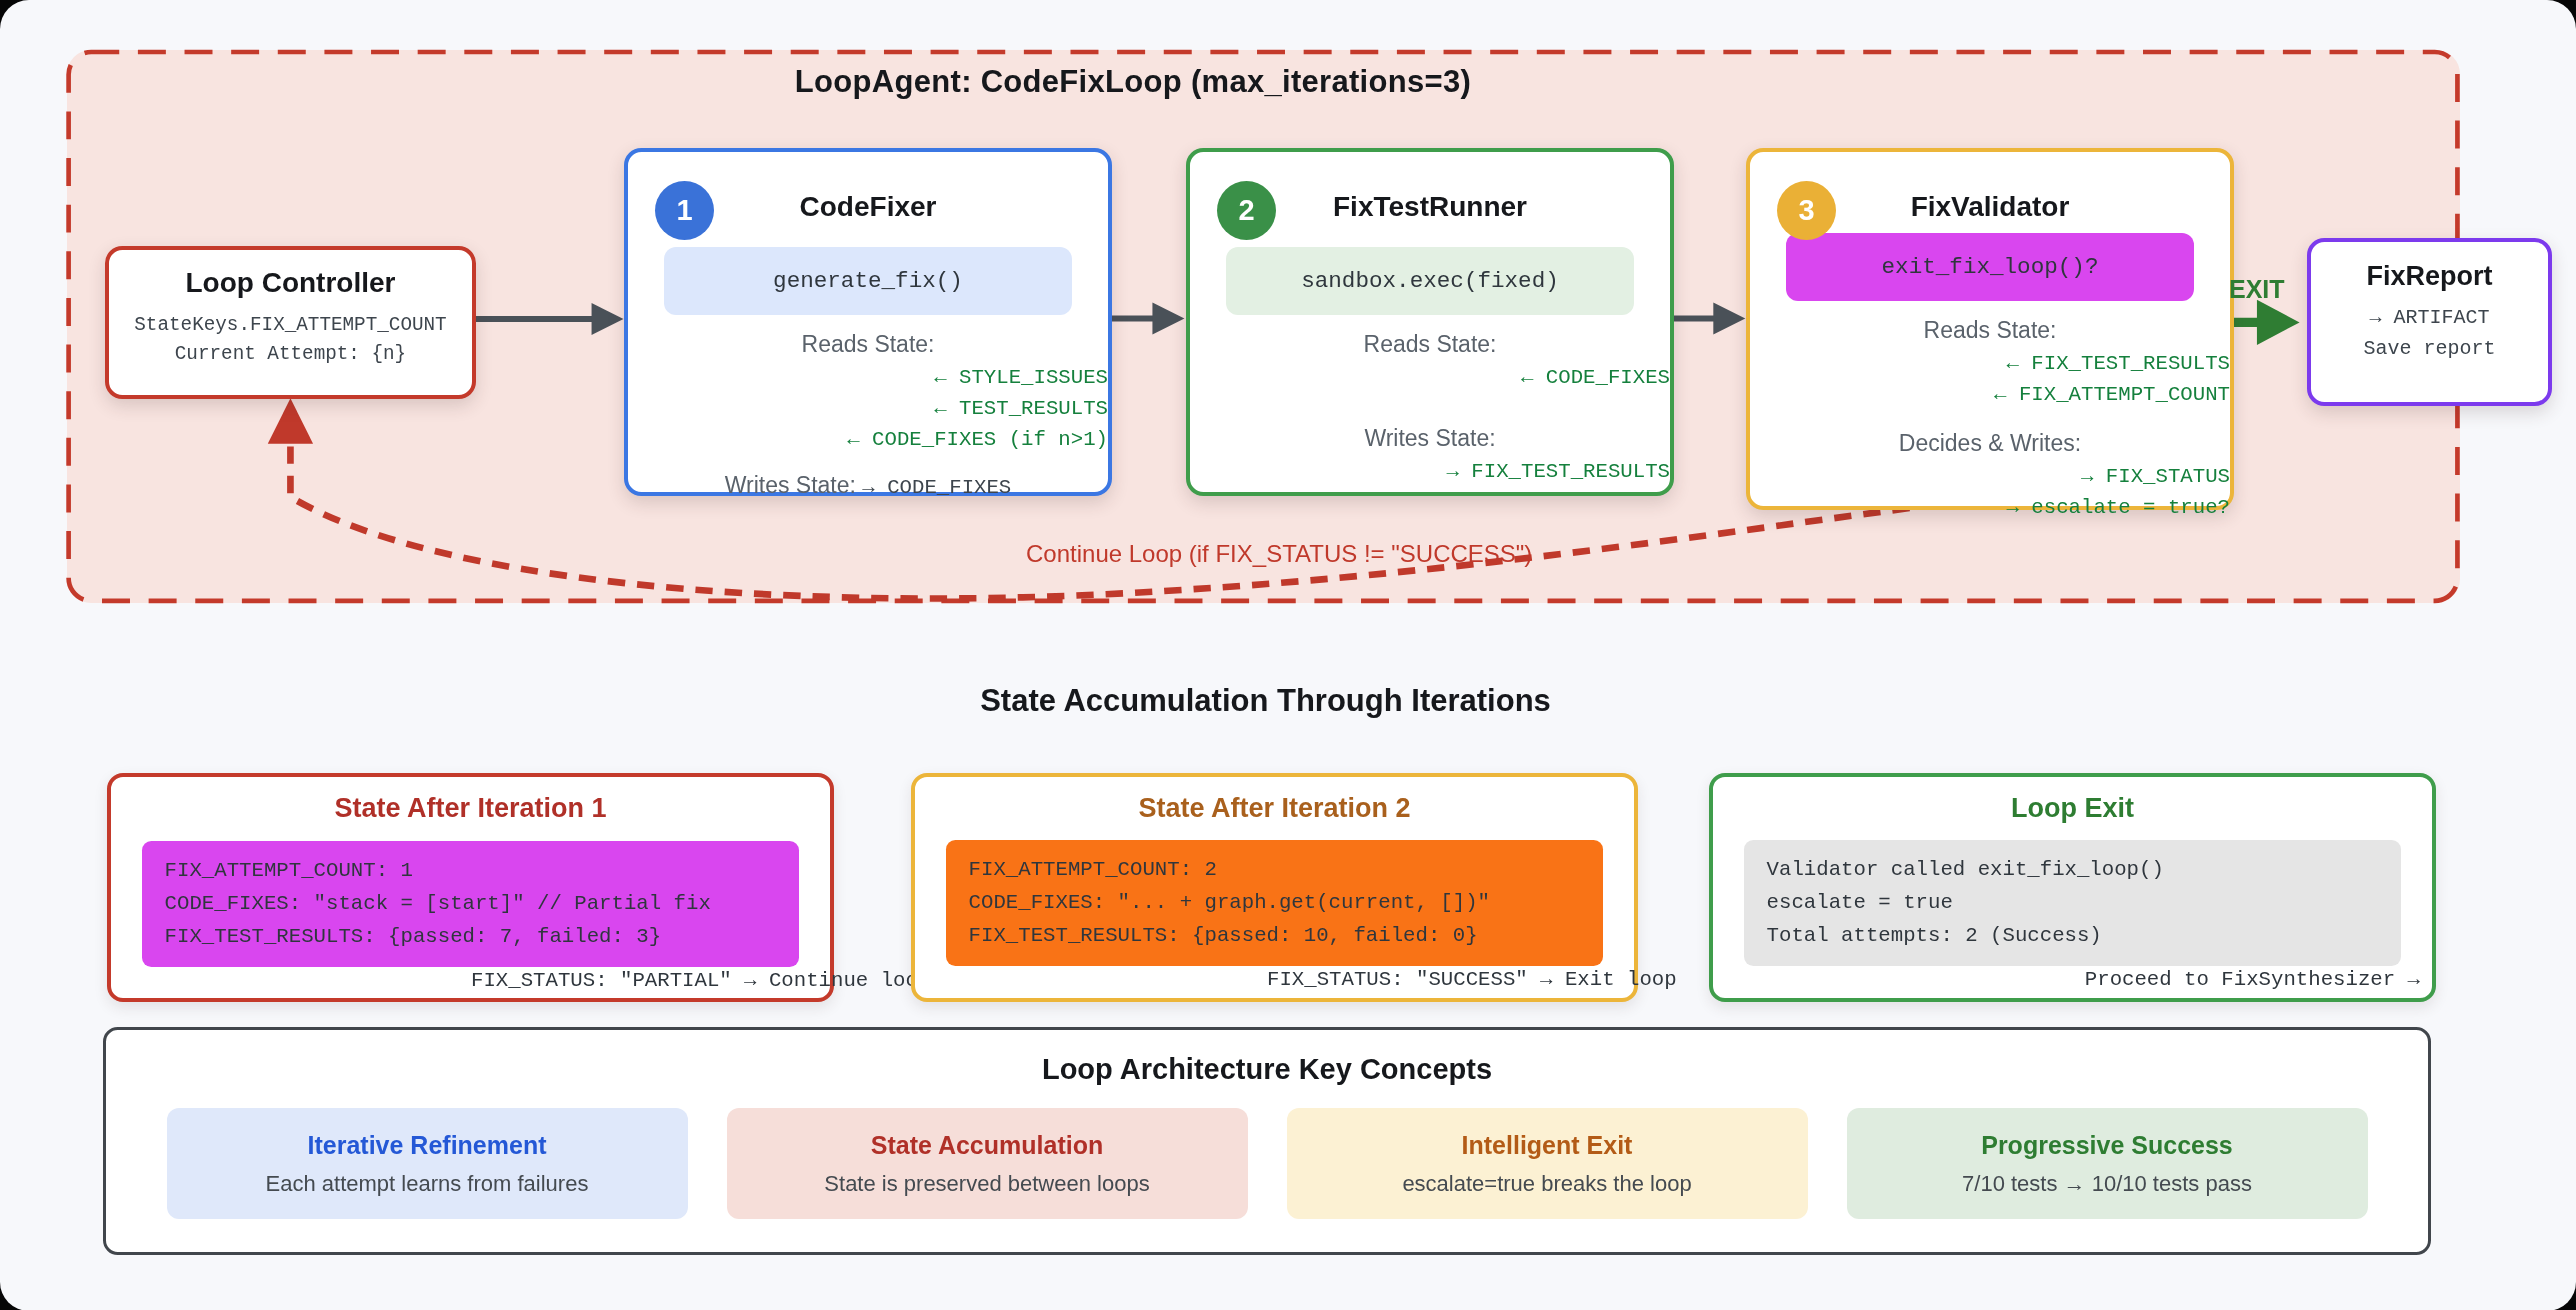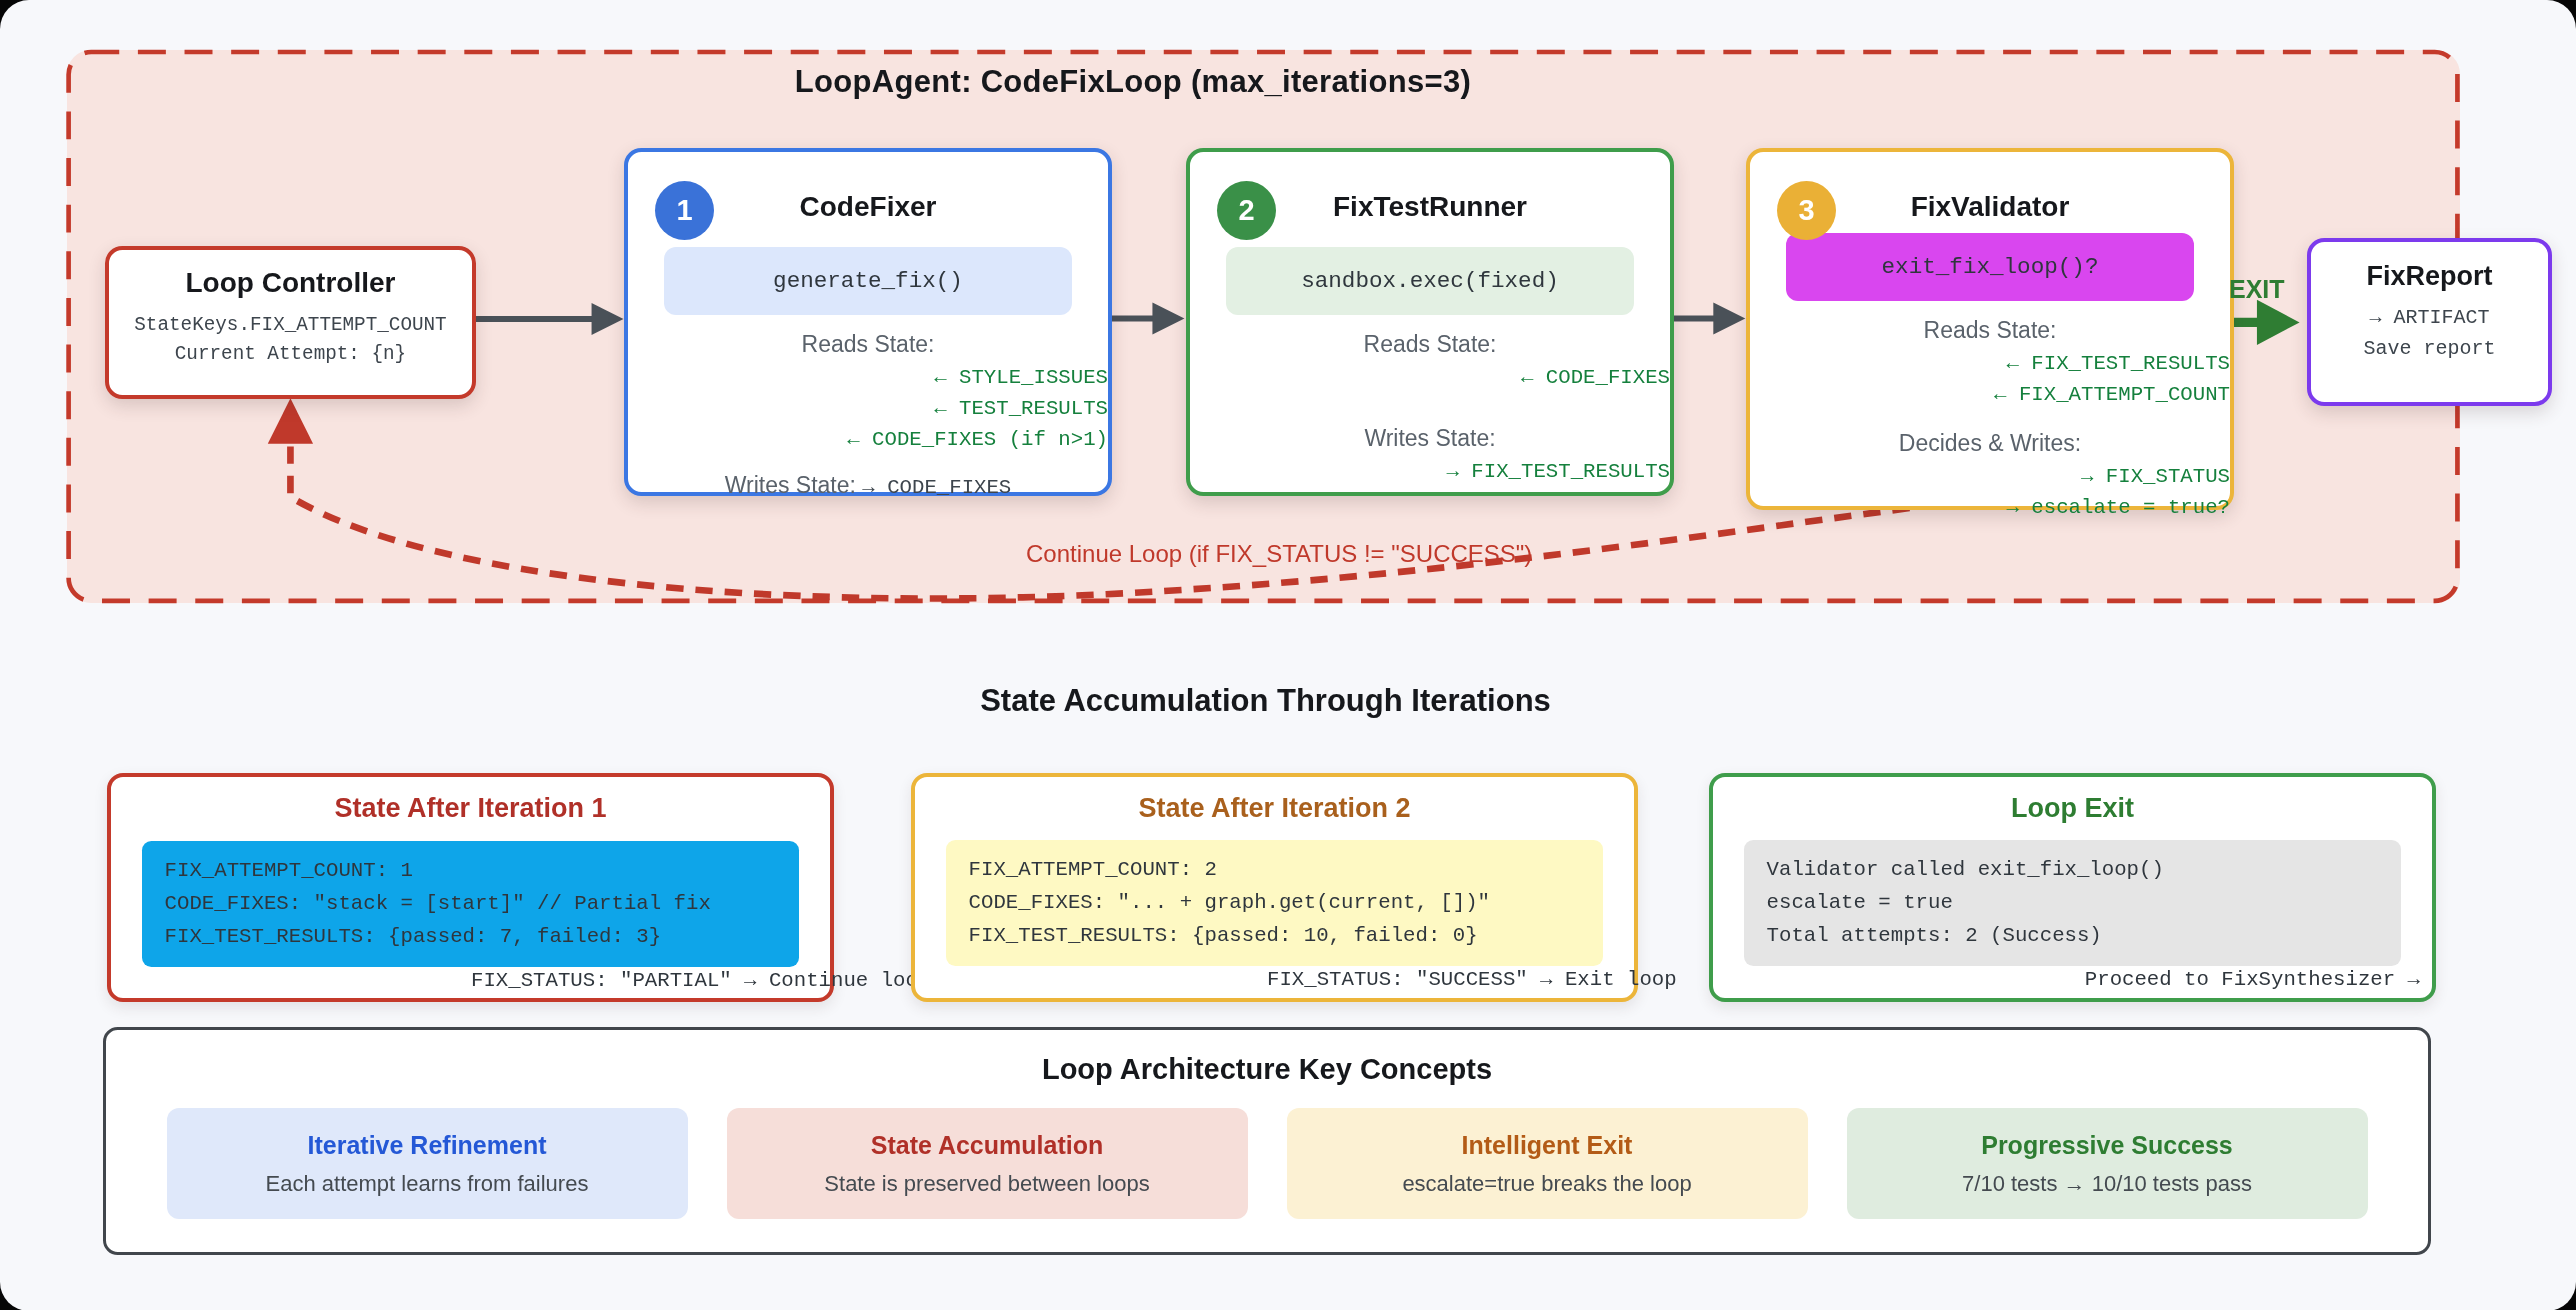--- a/index.html
+++ b/index.html
@@ -57,22 +57,22 @@
         box-shadow:0 5.3px 13.3px rgba(60,40,40,.10);}
   .sbox.s1{left:107px;border:4px solid #c43a2b;z-index:4;}
   .sbox.s2{left:911px;border:4px solid #ecb53a;z-index:5;}
   .sbox.s3{left:1709px;border:4px solid #3f9d4b;z-index:6;}
   .sbox .s-title{margin-top:16px;text-align:center;font-size:27px;font-weight:bold;}
   .s1 .s-title{color:#b03028;}
   .s2 .s-title{color:#a9601d;}
   .s3 .s-title{color:#2e7d32;}
   .scode{margin:16px 31px 0;border-radius:9.3px;padding:13.3px 22.6px;
          font-family:"Liberation Mono",monospace;font-size:20.7px;line-height:33px;color:#2f363d;}
-  .s1 .scode{background:#0ea5e9;margin-top:17px;}
-  .s2 .scode{background:#fef9c3;}
+  .s1 .scode{background:#d946ef;margin-top:17px;}
+  .s2 .scode{background:#f97316;}
   .s3 .scode{background:#e5e5e5;}
   .s-footer{margin-top:2.7px;font-family:"Liberation Mono",monospace;font-size:20.7px;
             color:#2f363d;white-space:nowrap;}
   .s1 .s-footer{margin-left:360px;}
   .s2 .s-footer{margin-left:352px;}
   .s3 .s-footer{text-align:right;padding-right:12px;}
   
   .concepts{position:absolute;left:103px;top:1027px;width:2322px;height:222px;background:#fff;
             border:3.3px solid #41464c;border-radius:14.7px;z-index:4;}
   .concepts .c-title{margin-top:22.6px;text-align:center;font-size:29px;font-weight:bold;}

